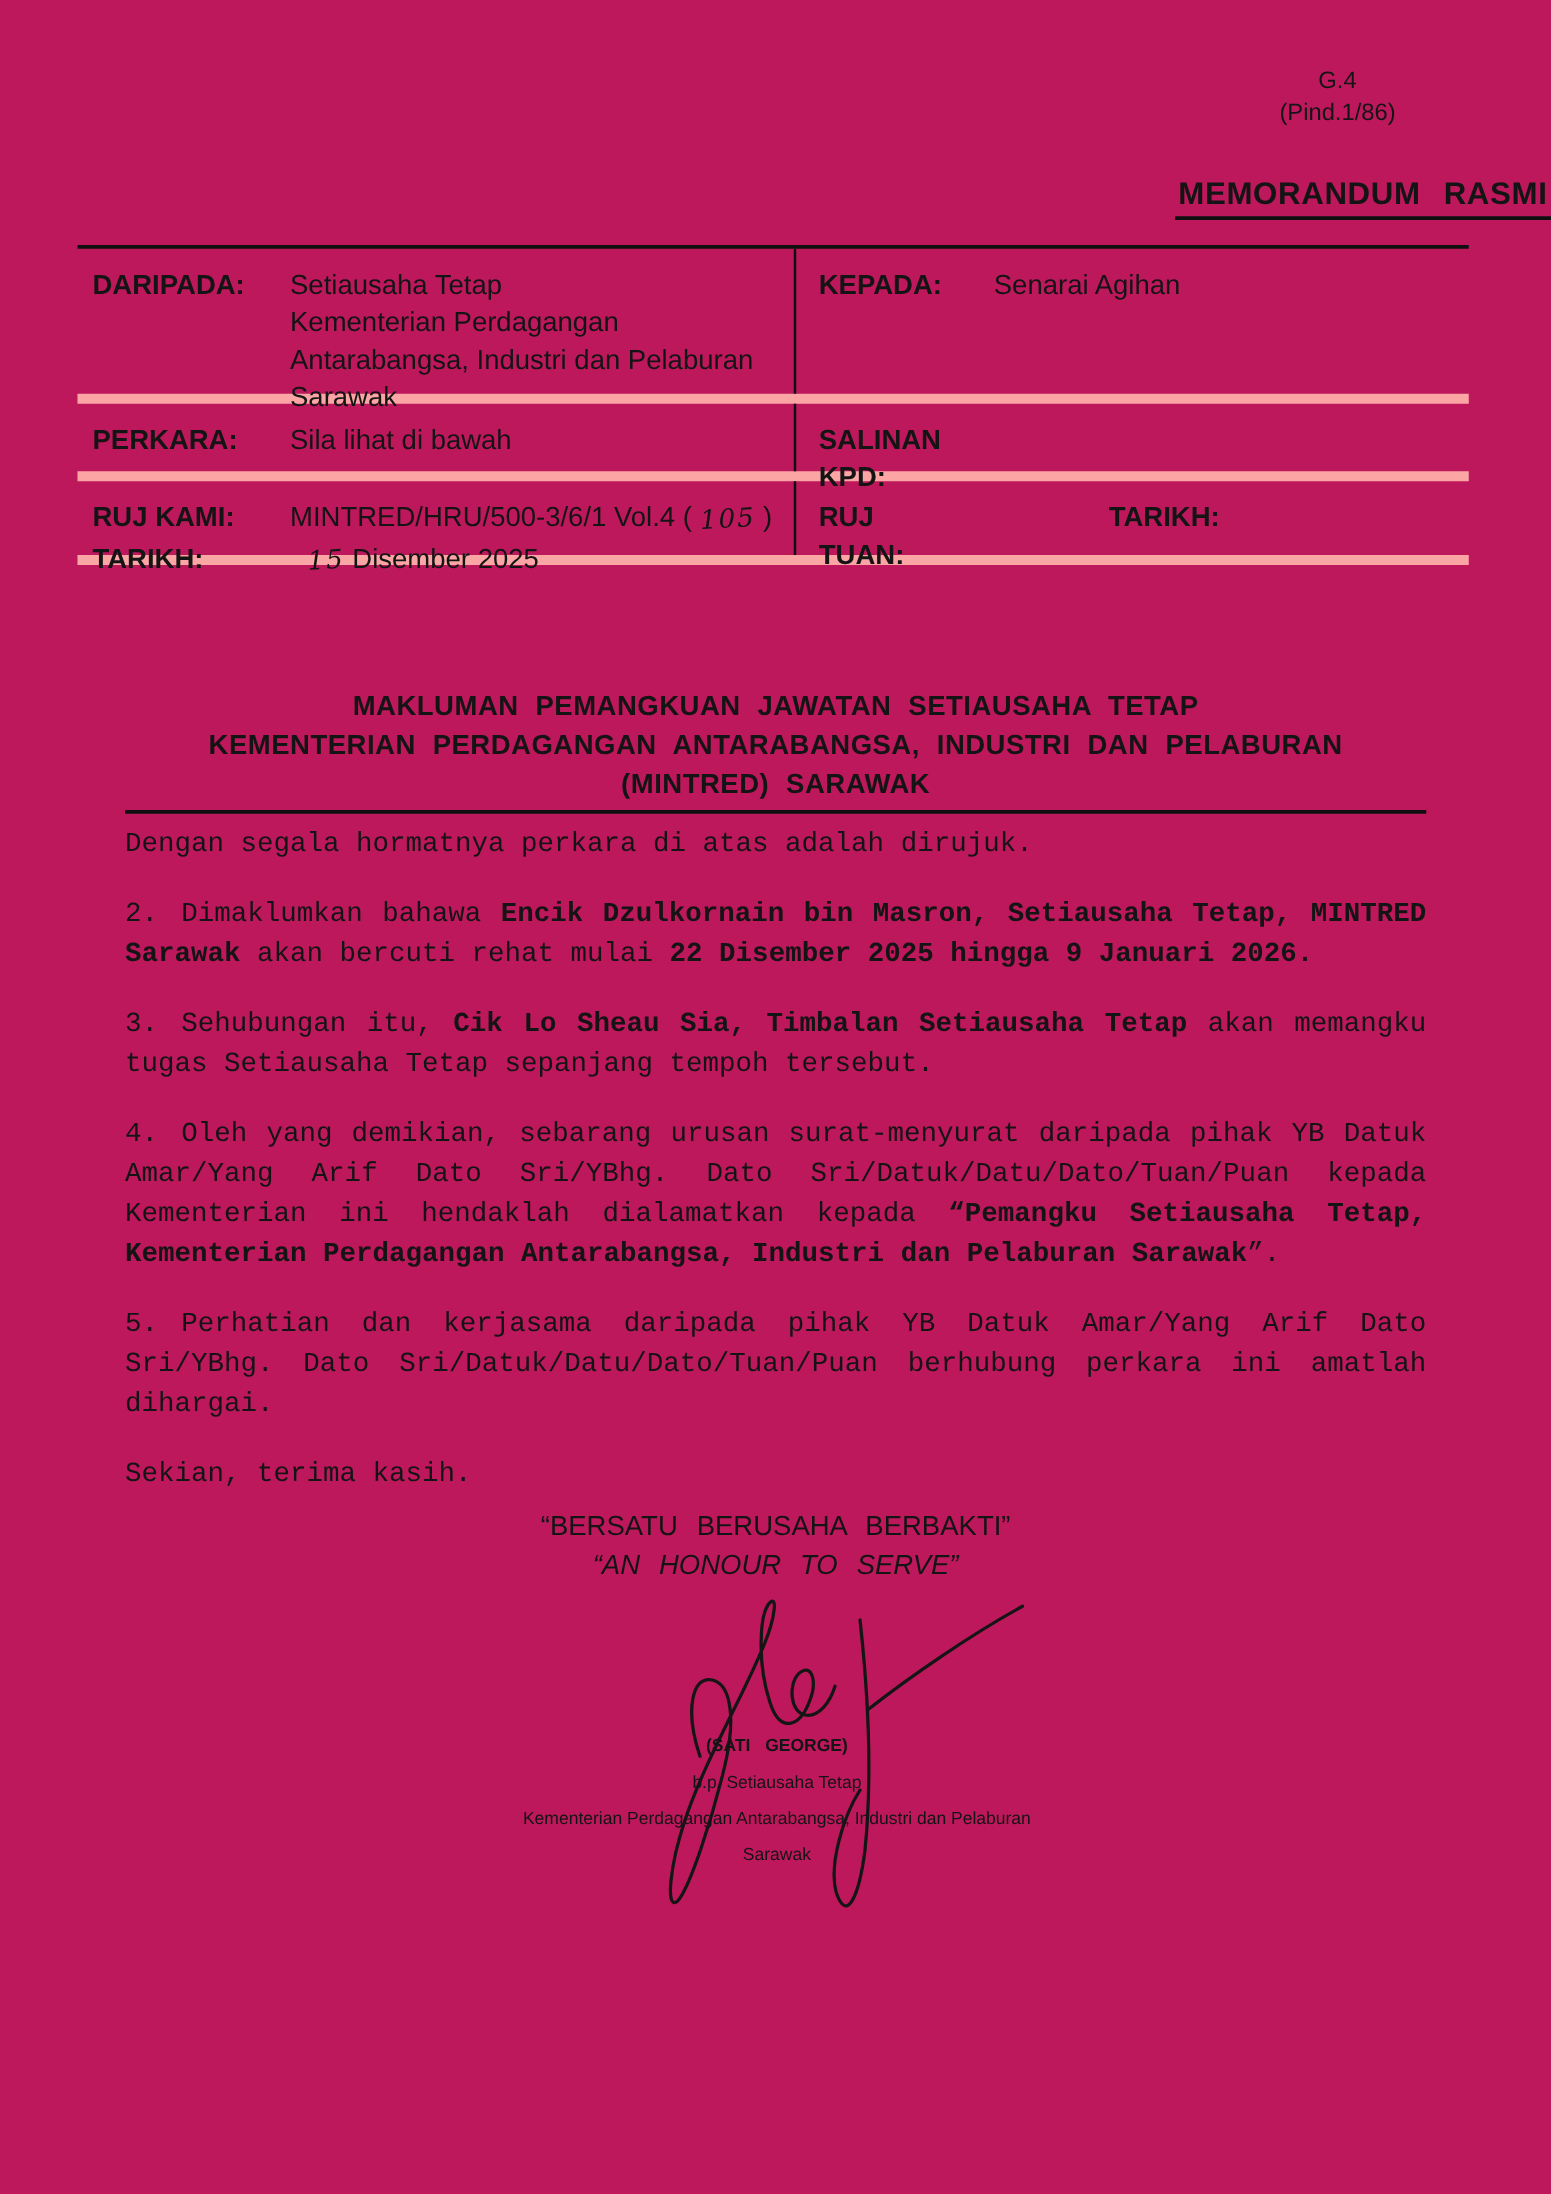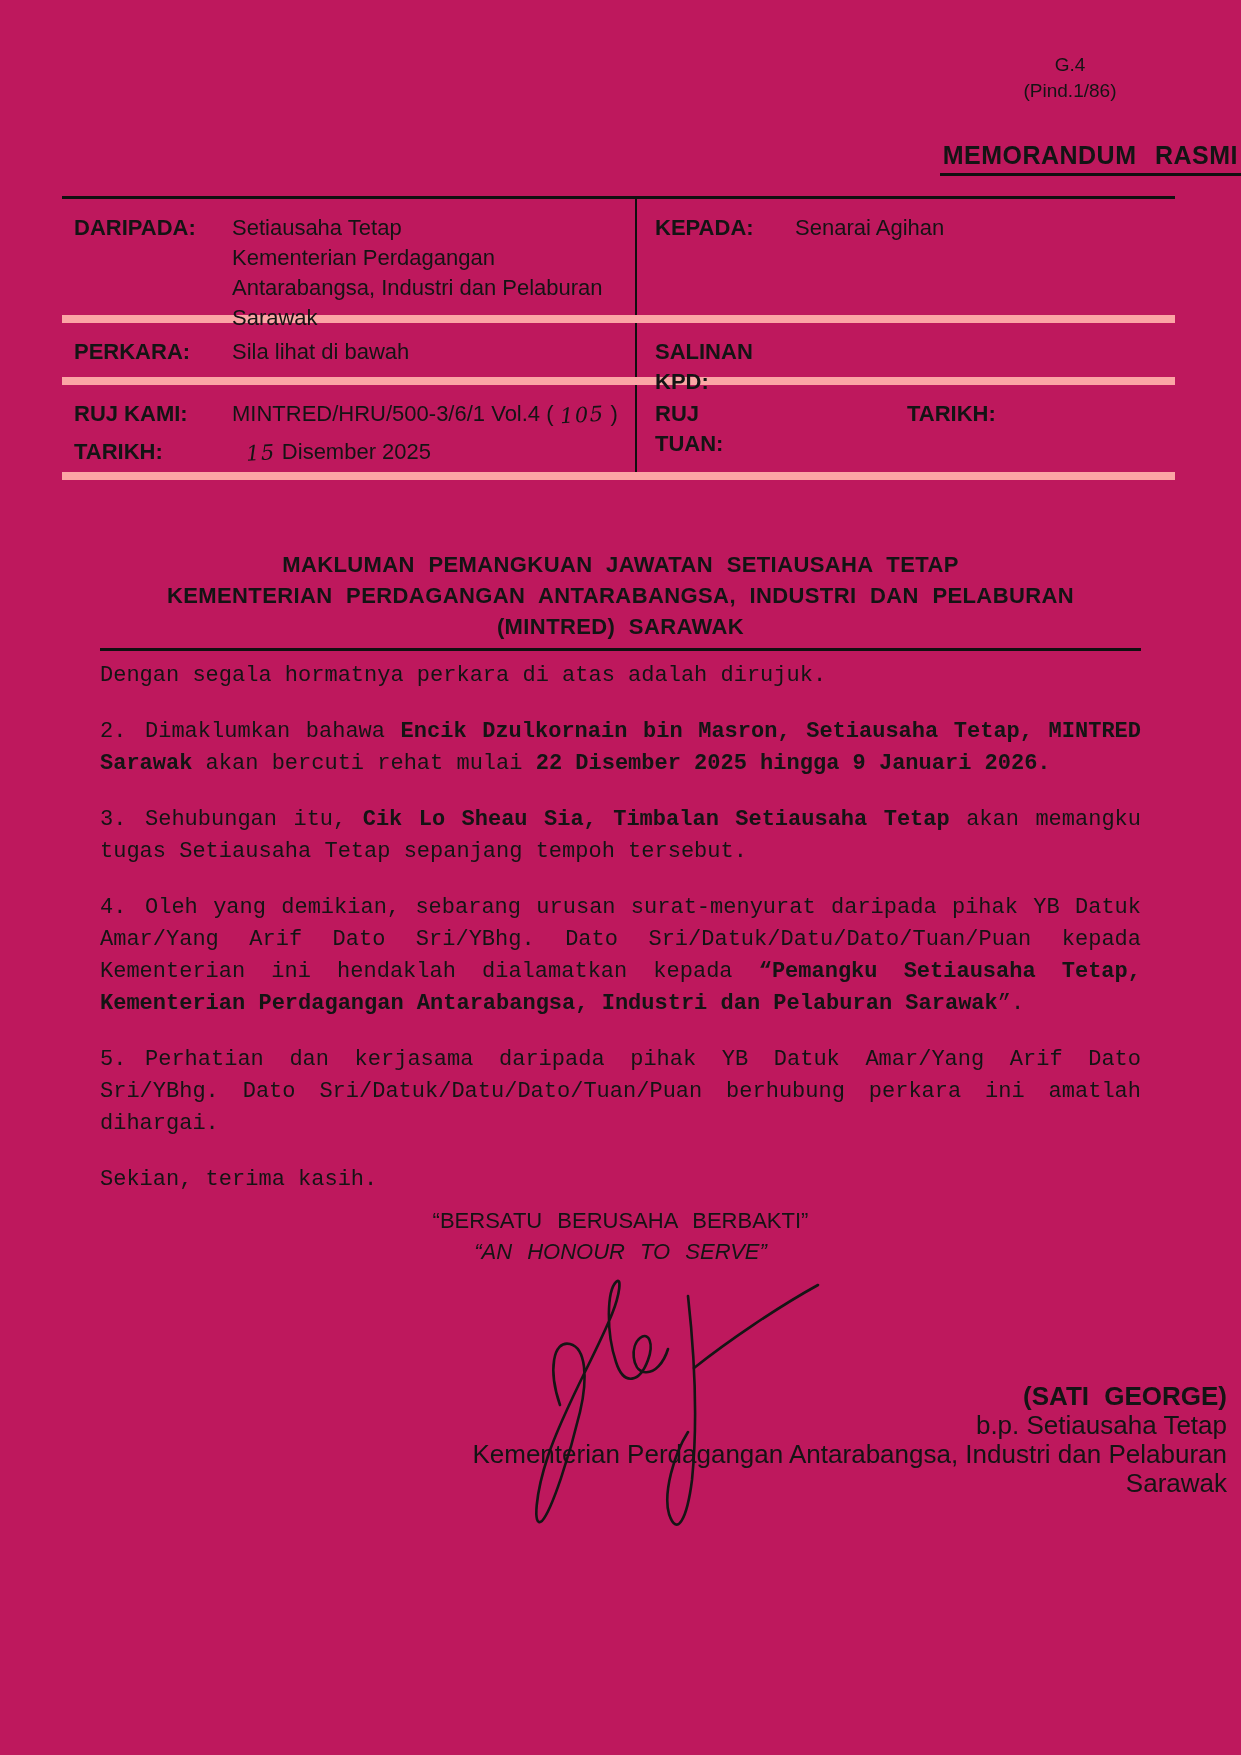--- a/index.html
+++ b/index.html
@@ -17,47 +17,47 @@
   
   .title-wrap{position:absolute;top:141px;left:0;width:100%;text-align:right;}
   .title-wrap .doc-title{display:inline-block;font-size:25px;font-weight:bold;
     letter-spacing:.5px;word-spacing:11px;border-bottom:3px solid #101010;padding:0 3px 3px;}
   
   .memo-table{position:absolute;top:196px;left:62px;width:1113px;border-top:3px solid #101010;
     font-size:22px;line-height:30px;box-sizing:border-box;}
   .mt-row{display:flex;border-bottom:8px solid #fca5a5;box-sizing:border-box;}
   .mt-left{width:573px;box-sizing:border-box;padding:14px 8px 0 12px;display:flex;}
   .mt-right{flex:1;border-left:2px solid #101010;box-sizing:border-box;padding:14px 8px 0 18px;display:flex;}
-  .row-1{height:124px;} .row-2{height:62px;} .row-3{height:95px;}
+  .row-1{height:124px;} .row-2{height:62px;} .row-3{height:67px;}
   .lbl{font-weight:bold;}
   .lbl-col{width:158px;flex:0 0 158px;}
   .kepada-lbl{width:140px;flex:0 0 140px;}
   .val{flex:1;}
   .mt3-grid{display:grid;grid-template-columns:158px 1fr;row-gap:3px;width:100%;}
-  .rt3{display:flex;width:100%;gap:20px;}
+  .rt3{display:flex;width:100%;}
   .rt3-spacer{width:232px;flex:0 0 232px;}
   .hand{font-family:"DejaVu Serif", serif;font-style:italic;font-size:21px;
     letter-spacing:1.5px;display:inline-block;transform:rotate(-3deg);position:relative;top:1px;}
   .hand-indent{margin-left:14px;}
   
   .subject{position:absolute;top:549px;left:100px;width:1041px;text-align:center;
     font-size:22px;font-weight:bold;line-height:31px;word-spacing:7px;letter-spacing:.4px;}
   .subject-rule{height:3px;background:#101010;margin-top:6px;}
   
   .body-text{position:absolute;top:660px;left:100px;width:1041px;font-size:22px;line-height:32px;}
   .body-text p{margin:0 0 24px;font-family:Liberation Mono, monospace;}
   .body-text p.just{text-align:justify;}
   .pnum{display:inline-block;width:45px;}
   
   .motto{position:absolute;top:1205px;left:0;width:100%;text-align:center;
     font-size:22px;font-weight:normal;line-height:31px;word-spacing:9px;}
   .motto .eng{font-style:italic;}
   
-  .sig-block{position:absolute;top:1382px;left:16px;width:1211px;text-align:right;
-    font-size:26px;line-height:29px;}
+  .sig-block{position:absolute;top:1382px;left:16px;width:1211px;text-align:center;
+    font-size:14px;line-height:29px;}
   .sig-name{font-weight:bold;word-spacing:8px;}
   .sig-svg{position:absolute;top:1270px;left:490px;width:340px;height:275px;}
 </style>
 </head>
 <body>
 
 <div class="page">
 
   <div class="form-code">
     <div>G.4</div>

